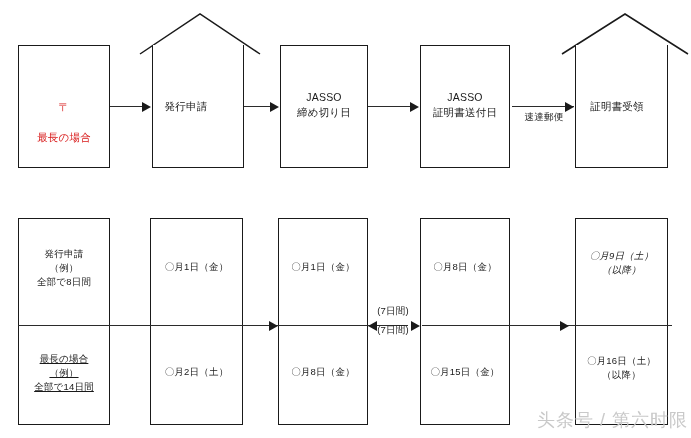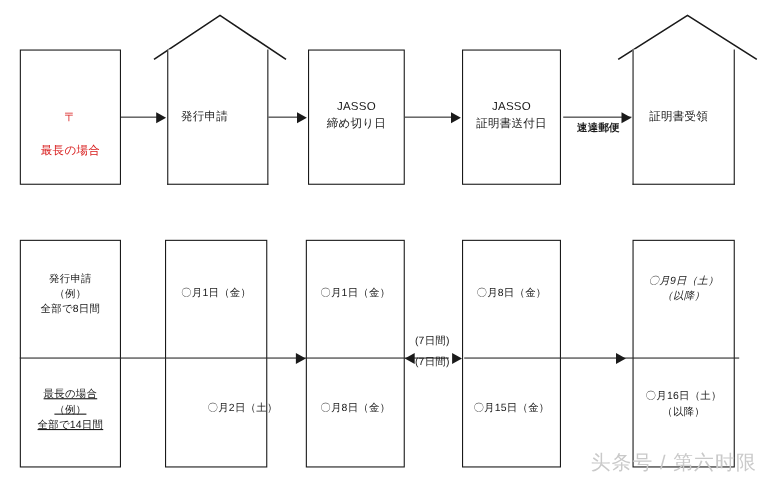--- a/index.html
+++ b/index.html
@@ -118,41 +118,41 @@
 
   <div class="hline" style="left:368px; top:106px; width:44px;"></div>
   <div class="arrow-head" style="left:410px; top:101.5px;"></div>
 
   <div class="node rect" style="left:420px; top:45px; width:90px; height:123px;"></div>
   <div class="label sm" style="left:420px; top:90px; width:90px;">JASSO
 証明書送付日</div>
 
   <div class="hline" style="left:512px; top:106px; width:62px;"></div>
   <div class="arrow-head" style="left:565px; top:101.5px;"></div>
-  <div class="label xs" style="left:510px; top:110px; width:68px;font-weight:bold;">速達郵便</div>
+  <div class="label xs" style="left:510px; top:110px; width:68px;">速達郵便</div>
 
   <div class="roof" style="left:560px; top:10px; width:130px; height:46px;">
     <svg width="130" height="46" viewBox="0 0 130 46">
       <polyline points="2,44 65,4 128,44" fill="none" stroke="#1a1a1a" stroke-width="1.5"></polyline>
     </svg>
   </div>
   <div class="node house-body" style="left:575px; top:45px; width:93px; height:123px;"></div>
   <div class="label sm" style="left:575px; top:99px; width:84px;">証明書受領</div>
 
   <div class="node rect" style="left:18px; top:218px; width:92px; height:207px;"></div>
   <div class="label xs" style="left:18px; top:247px; width:92px;">発行申請
 （例）
 全部で8日間</div>
   <div class="label xs" style="left:18px; top:352px; width:92px;text-decoration:underline;">最長の場合
 （例）
 全部で14日間</div>
 
   <div class="node rect" style="left:150px; top:218px; width:93px; height:207px;"></div>
   <div class="label xs" style="left:150px; top:260px; width:93px;">〇月1日（金）</div>
-  <div class="label xs" style="left:150px; top:365px; width:93px;margin-left:24px;">〇月2日（土）</div>
+  <div class="label xs" style="left:150px; top:365px; width:93px;">〇月2日（土）</div>
 
   <div class="node rect" style="left:278px; top:218px; width:90px; height:207px;"></div>
   <div class="label xs" style="left:278px; top:260px; width:90px;">〇月1日（金）</div>
   <div class="label xs" style="left:278px; top:365px; width:90px;">〇月8日（金）</div>
 
   <div class="node rect" style="left:420px; top:218px; width:90px; height:207px;"></div>
   <div class="label xs" style="left:420px; top:260px; width:90px;">〇月8日（金）</div>
   <div class="label xs" style="left:420px; top:365px; width:90px;">〇月15日（金）</div>
 
   <div class="node rect" style="left:575px; top:218px; width:93px; height:207px;"></div>

